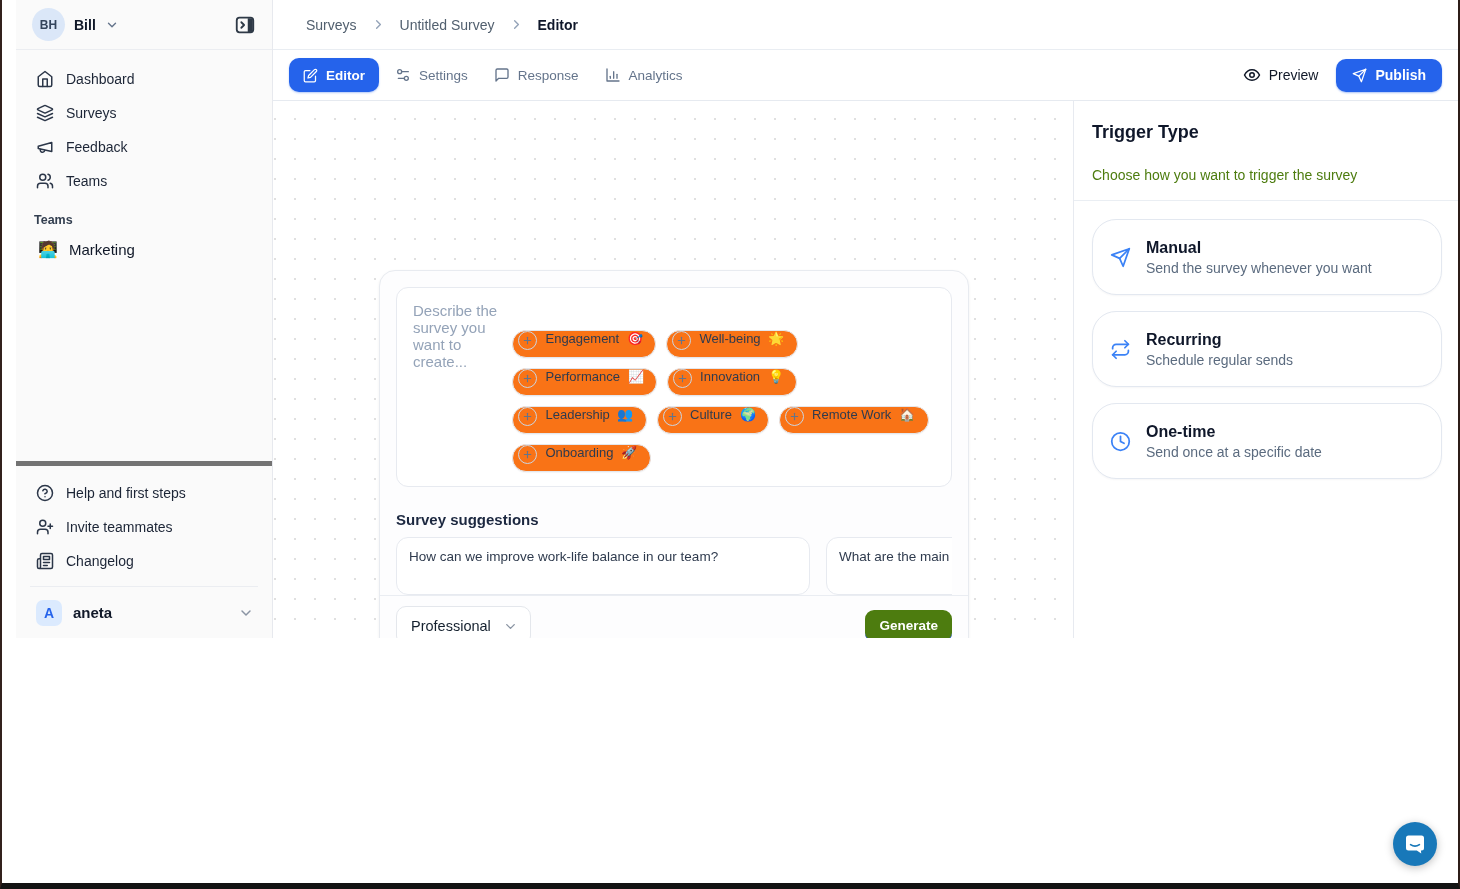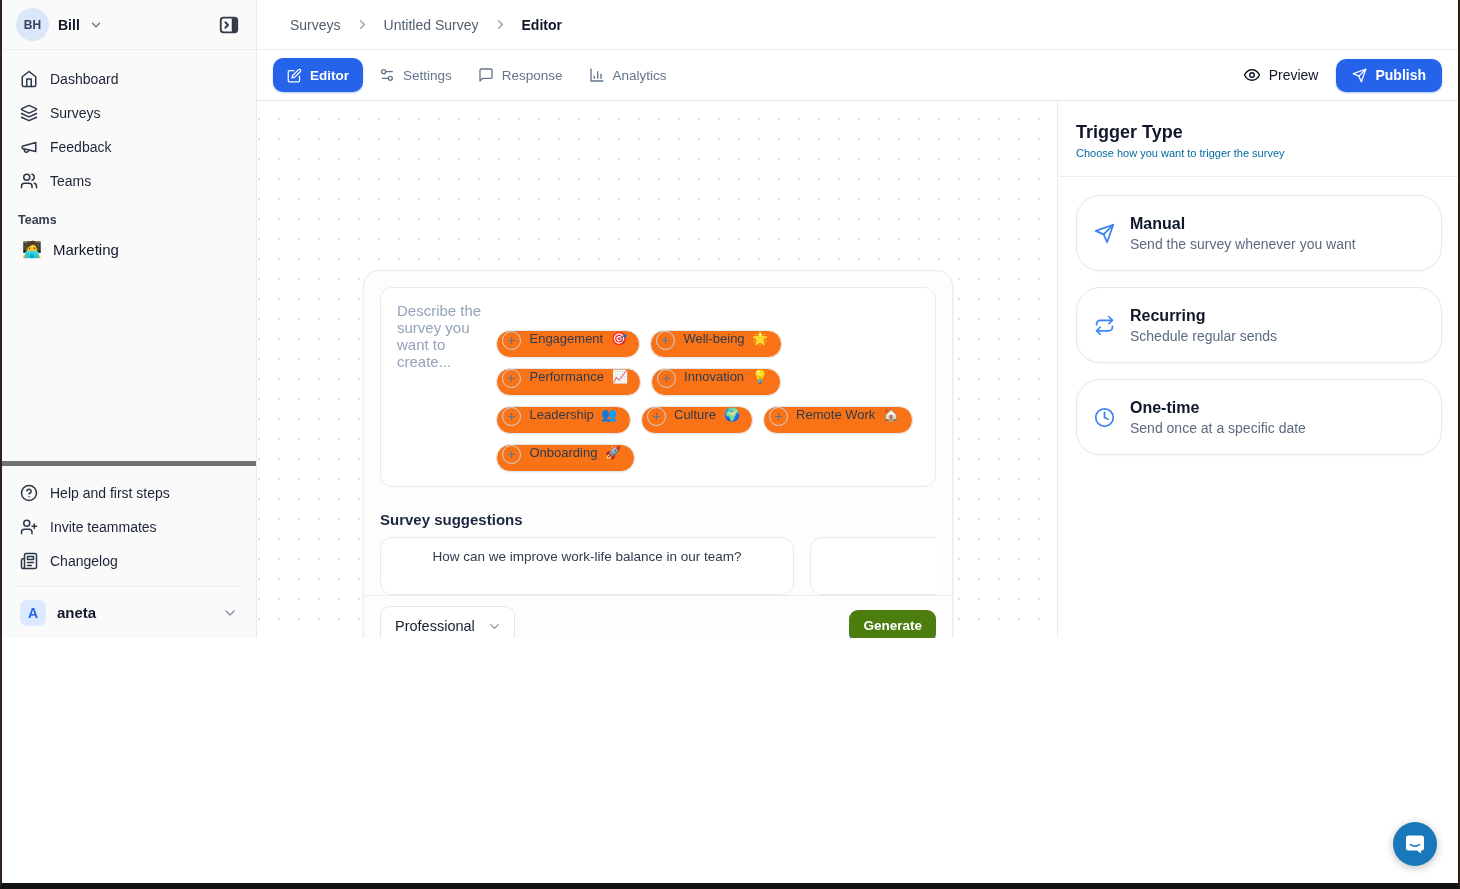--- a/index.html
+++ b/index.html
@@ -1,21 +1,21 @@
 <!DOCTYPE html>
 <html><head>
 <meta charset="utf-8">
 <style>
   * { margin:0; padding:0; box-sizing:border-box; }
   html,body { width:1460px; height:889px; overflow:hidden; }
   body {
     font-family:"Liberation Sans","DejaVu Sans",sans-serif;
     background:#fff; color:#0f172a; position:relative;
   }
-  .app { display:flex; width:1460px; height:638px; }
+  .app { display:flex; width:1460px; height:638px;padding-left:16px; }
 
   
   .screen-edge { position:absolute; inset:0; pointer-events:none; z-index:60;
     border-left:2px solid #33211d; border-right:2px solid #2c1c18; border-bottom:6px solid #131313; }
 
   
   .sidebar { width:257px; min-width:257px; height:100%; background:#fafafa;
     border-right:1px solid #e7e9ee; display:flex; flex-direction:column; }
   .sb-header { height:50px; display:flex; align-items:center; justify-content:space-between;
     padding:0 14px 0 16px; border-bottom:1px solid #ebedf1; }
@@ -78,35 +78,35 @@
   .chip { display:inline-flex; align-items:flex-start; gap:8px; height:28px; padding:0 12px 0 5px;
     background:#f97316; border:1px solid #e4e7ec; border-radius:999px; cursor:pointer;
     box-shadow:0 1px 1px rgba(16,24,40,.04); font-size:13px; color:#2f3b4e; }
   .chip-plus { width:19px; height:19px; border-radius:50%; border:1px solid #cbd5e1;
     display:flex; align-items:center; justify-content:center; color:#64748b; }
   .chip-emoji { font-size:13px; }
   .sug-title { margin:24px 0 9px; font-size:15px; font-weight:600; color:#1c2840; }
   .sug-row { display:flex; gap:16px; overflow:hidden; }
   .sug-card { flex:0 0 414px; height:58px; background:#fff; border:1px solid #e7eaf0;
     border-radius:12px; padding:10px 12px; font-size:13.5px; color:#2f3b4e; line-height:1.4;
-    cursor:pointer; white-space:nowrap; overflow:hidden;text-align:center; }
+    cursor:pointer; white-space:nowrap; overflow:hidden; }
   .composer-footer { border-top:1px solid #eaedf2; padding:10px 16px;
     display:flex; align-items:center; justify-content:space-between; }
   .tone-select { display:flex; align-items:center; gap:12px; height:40px; padding:0 12px 0 14px;
     background:#fff; border:1px solid #e4e7ec; border-radius:10px; font-size:14.5px; color:#14202e;
     cursor:pointer; }
   .generate-btn { height:32px; padding:0 14px; background:#4d7c0f; color:#fff; font-size:13.5px;
     font-weight:600; border:none; border-bottom:2px solid #1d4ed8; border-radius:9px; cursor:pointer; }
 
   
   .trigger-panel { flex:1; background:#fff; border-left:1px solid #e7eaf0; display:flex;
     flex-direction:column; min-width:0; }
   .trigger-header { padding:21px 18px 17px; border-bottom:1px solid #eaeef3; }
   .trigger-title { font-size:18px; font-weight:700; color:#0f172a; }
-  .trigger-sub { margin-top:4px; font-size:11px; color:#0369a1; }
+  .trigger-sub { margin-top:24px; font-size:14px; color:#4d7c0f; }
   .trigger-list { padding:18px; display:flex; flex-direction:column; gap:16px; }
   .trigger-card { min-height:76px; display:flex; align-items:center; gap:15px; padding:0 16px;
     background:#fff; border:1px solid #e3e8f0; border-radius:24px; cursor:pointer;
     box-shadow:0 1px 2px rgba(16,24,40,.04); }
   .trigger-icon { width:22px; display:flex; justify-content:center; flex:none; }
   .tc-title { font-size:16px; font-weight:600; color:#0f172a; }
   .tc-sub { margin-top:3px; font-size:14px; color:#5b6b7f; }
 
   
   .chat-fab { position:absolute; right:23px; bottom:23px; width:44px; height:44px; border-radius:50%;

